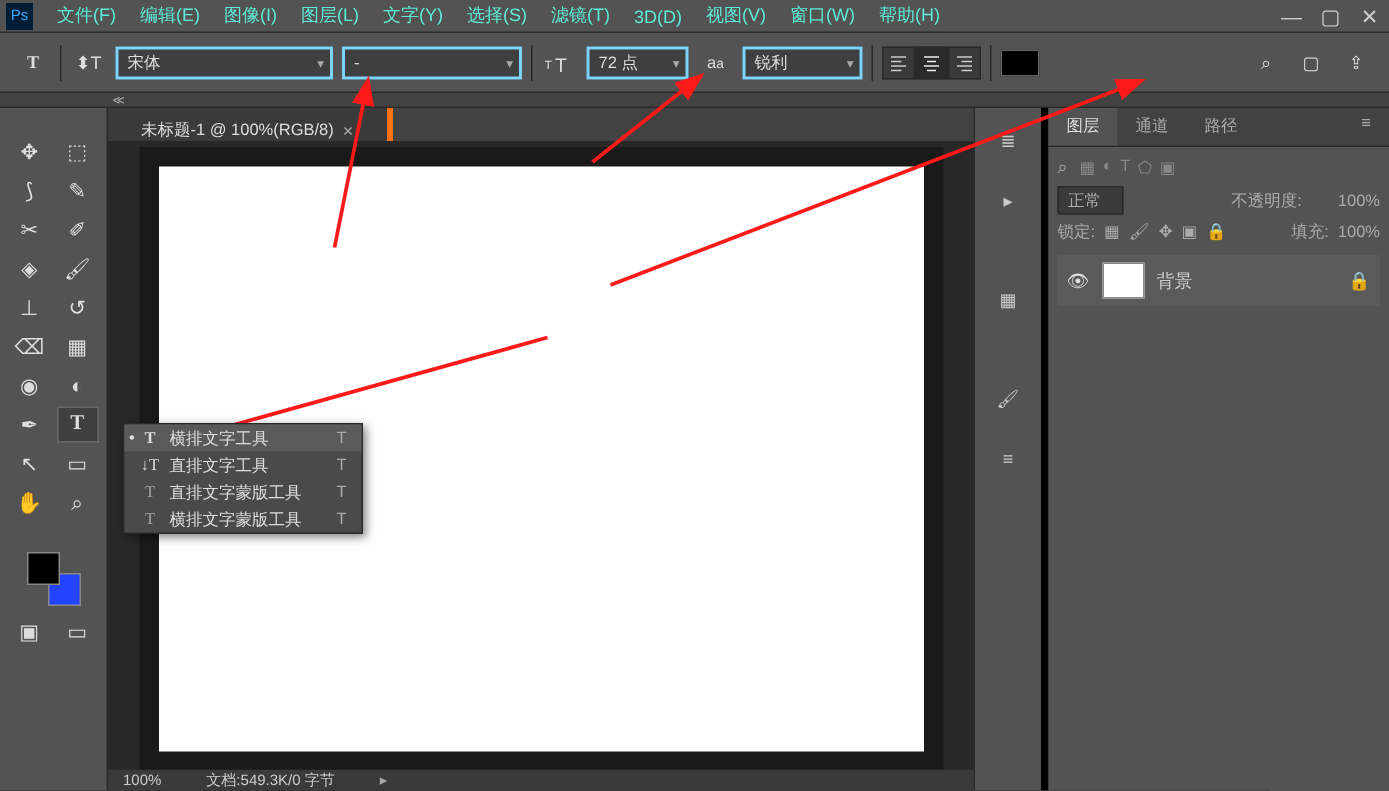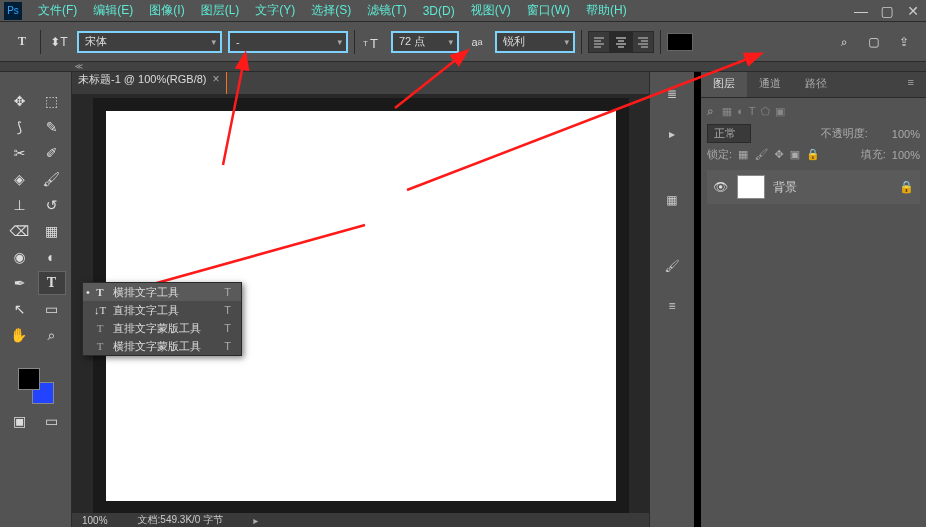--- a/index.html
+++ b/index.html
@@ -24,35 +24,35 @@
 .workspace{display:flex;height:calc(527px - 72px)}
 .toolbox{width:72px;background:#535353;border-right:1px solid #2a2a2a;display:flex;flex-direction:column;align-items:center;padding-top:18px}
 .tool-grid{display:grid;grid-template-columns:26px 26px;gap:4px 6px;margin-bottom:8px}
 .tool{width:26px;height:22px;display:flex;align-items:center;justify-content:center;color:#ddd;font-size:14px;position:relative;cursor:pointer}
 .tool.selected{background:#3f3f3f;outline:1px solid #666}
 .color-picker{margin-top:8px;position:relative;width:36px;height:36px}
 .cp-fg{width:22px;height:22px;background:#000;border:1px solid #888;position:absolute;top:0;left:0;z-index:2}
 .cp-bg{width:22px;height:22px;background:#2244ff;border:1px solid #888;position:absolute;bottom:0;right:0}
 .mid{flex:1;display:flex;flex-direction:column;background:#282828;position:relative}
 .doc-tab{height:22px;background:#424242;display:flex;align-items:center}
-.tab{background:#3a3a3a;height:22px;display:flex;align-items:flex-start;padding:0 6px;color:#ddd;font-size:11px;border-right:1px solid #f97316}
+.tab{background:#3a3a3a;height:22px;display:flex;align-items:flex-end;padding:0 22px;color:#ddd;font-size:11px;border-right:4px solid #f97316}
 .tab-close{margin-left:6px;color:#aaa;font-size:12px}
 .canvas-area{flex:1;background:#282828;display:flex;align-items:center;justify-content:center;position:relative;overflow:hidden}
 .canvas-wrap{background:#1a1a1a;padding:13px;margin-top:5px}
 .canvas{width:510px;height:390px;background:#fff}
 .tool-flyout{position:absolute;left:82px;top:282px;background:#4a4a4a;border:1px solid #2a2a2a;z-index:100;box-shadow:2px 2px 6px rgba(0,0,0,0.5)}
 .flyout-item{height:18px;display:flex;align-items:center;padding:0 10px;color:#ddd;font-size:11px;gap:6px;min-width:158px}
 .flyout-item.sel{background:#5a5a5a}
 .flyout-item.sel::before{content:"•";position:absolute;left:3px;color:#ddd}
 .flyout-shortcut{margin-left:auto;color:#aaa}
 .flyout-ico{width:14px;text-align:center;font-family:serif}
 .statusbar{height:14px;background:#3a3a3a;display:flex;align-items:center;padding:0 10px;color:#ccc;font-size:10px;gap:30px}
 .right-dock{width:45px;background:#535353;border-left:1px solid #2a2a2a;display:flex;flex-direction:column;align-items:center;padding-top:10px;gap:16px}
 .dock-ico{width:24px;height:24px;display:flex;align-items:center;justify-content:center;color:#ccc}
-.panels{width:232px;background:#535353;border-left:7px solid #000000;display:flex;flex-direction:column}
+.panels{width:232px;background:#535353;border-left:5px solid #000000;display:flex;flex-direction:column}
 .panel-tabs{height:26px;background:#424242;display:flex;border-bottom:1px solid #2a2a2a}
 .ptab{padding:4px 12px;color:#aaa;font-size:11px}
 .ptab.active{color:#ddd;background:#535353}
 .panel-body{flex:1;background:#535353;padding:6px}
 .search-row{display:flex;align-items:center;gap:4px;margin-bottom:6px}
 .search-input{flex:1;background:#3a3a3a;border:1px solid #2a2a2a;height:20px;color:#aaa;padding:0 6px;font-size:10px}
 .icon-row{display:flex;gap:5px;color:#888;font-size:11px}
 .blend-row{display:flex;align-items:center;gap:24px;margin-bottom:4px;color:#aaa;font-size:11px}
 .blend-dd{background:#3a3a3a;border:1px solid #2a2a2a;padding:1px 14px 1px 6px;position:relative}
 .lock-row{display:flex;align-items:center;gap:6px;color:#aaa;font-size:11px;margin-bottom:8px}

